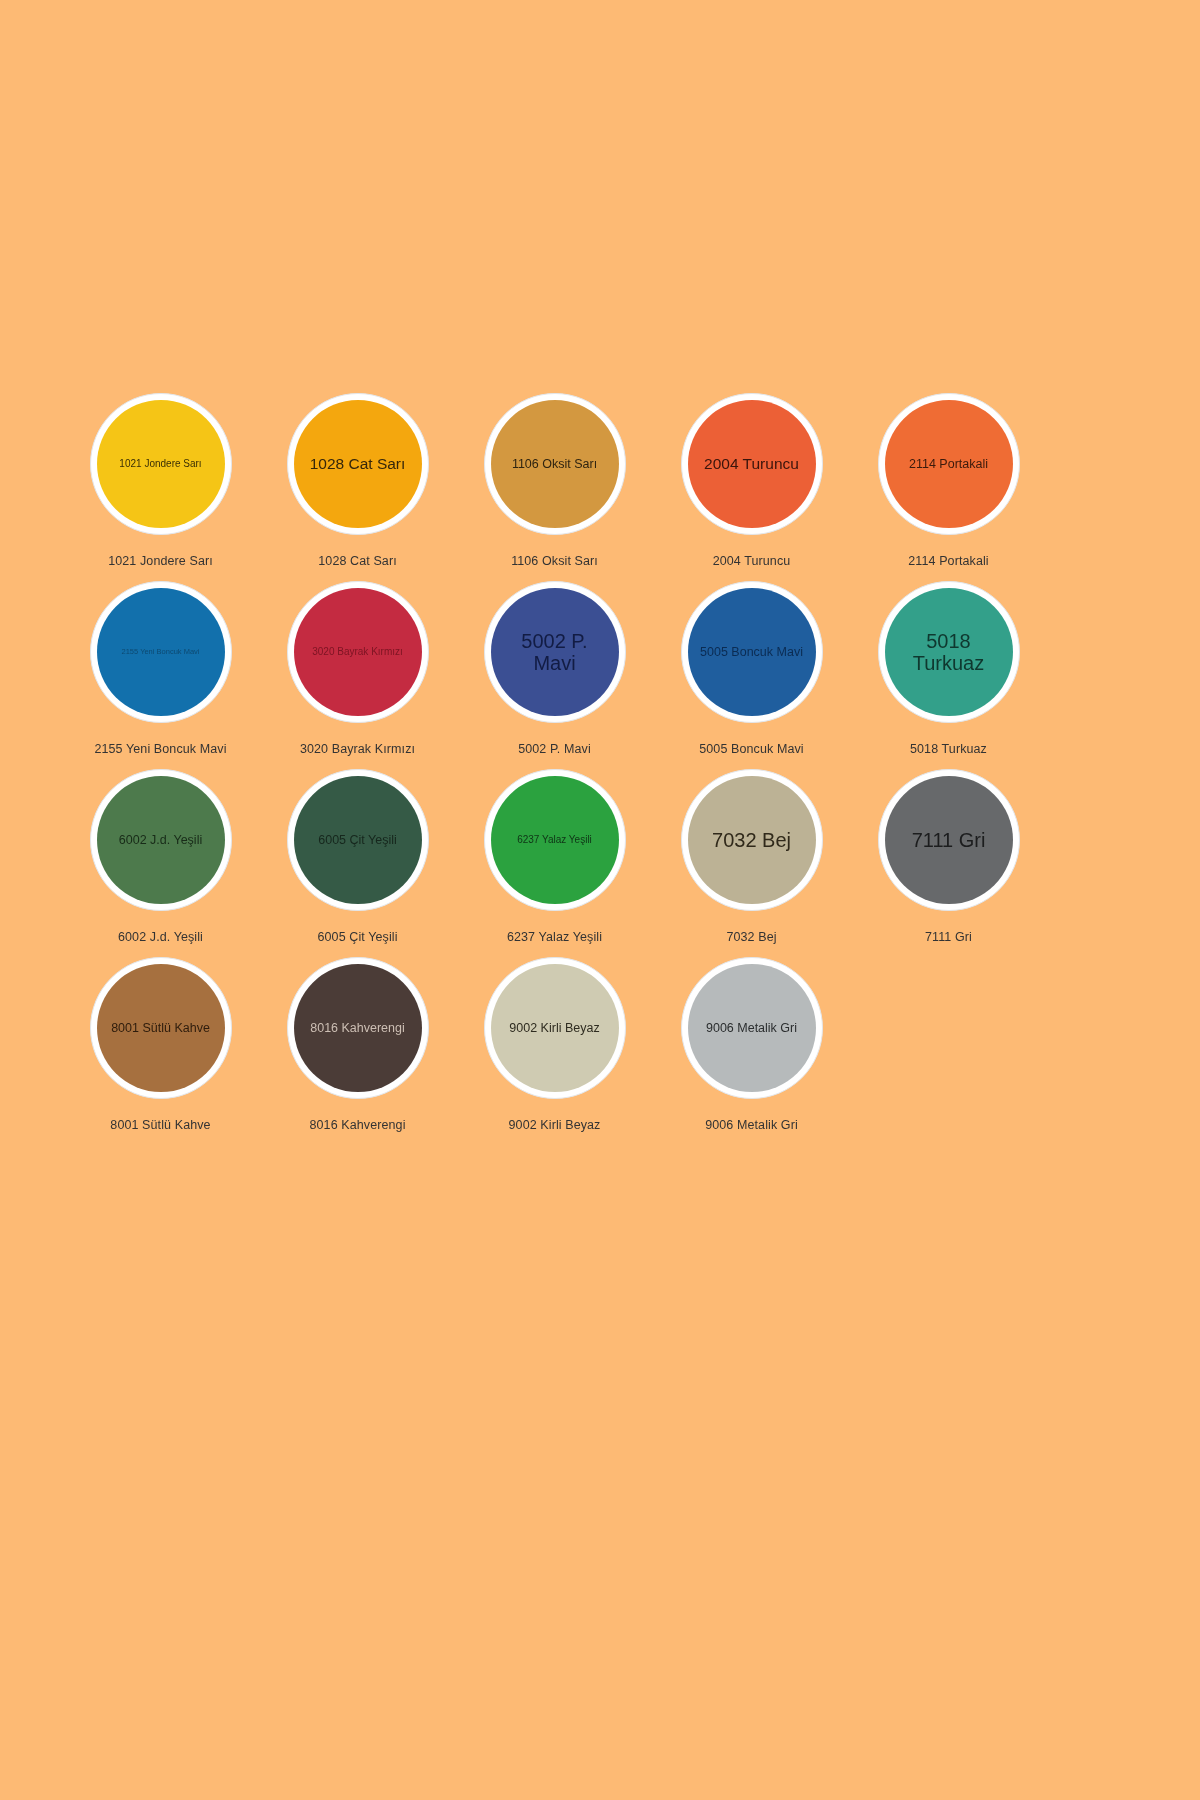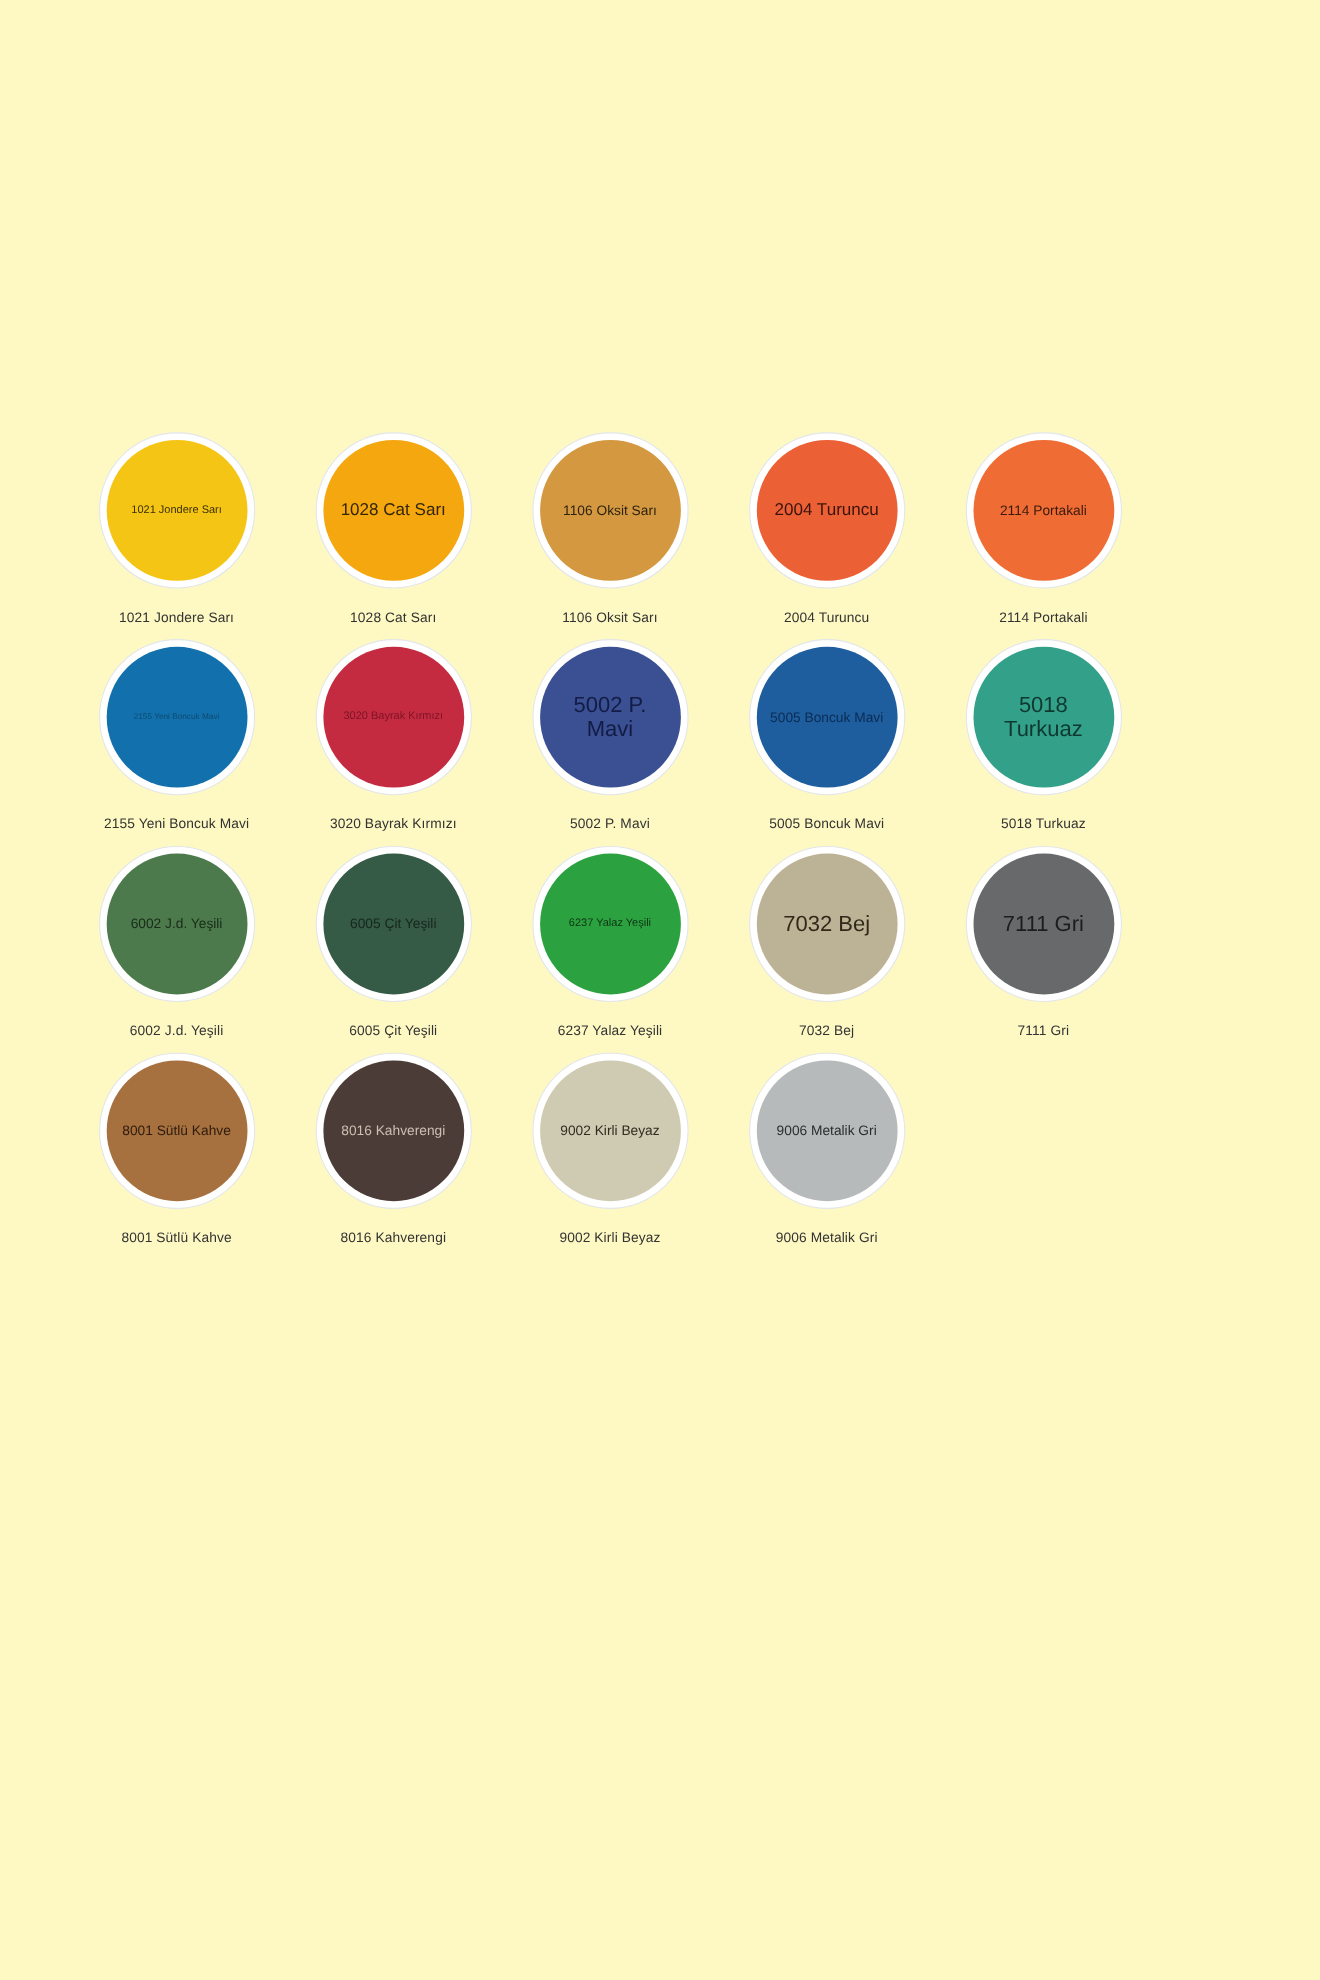--- a/index.html
+++ b/index.html
@@ -16,21 +16,21 @@
     position: relative;
     overflow: hidden;
   }
 
   .sheet {
     position: absolute;
     left: 0;
     top: 0;
     width: 1200px;
     height: 1800px;
-    background: #fef9c3;
+    background: #fdba74;
   }
 
   .grid {
     position: absolute;
     left: 62px;
     top: 393px;
     width: 985px;
   }
 
   .row {

